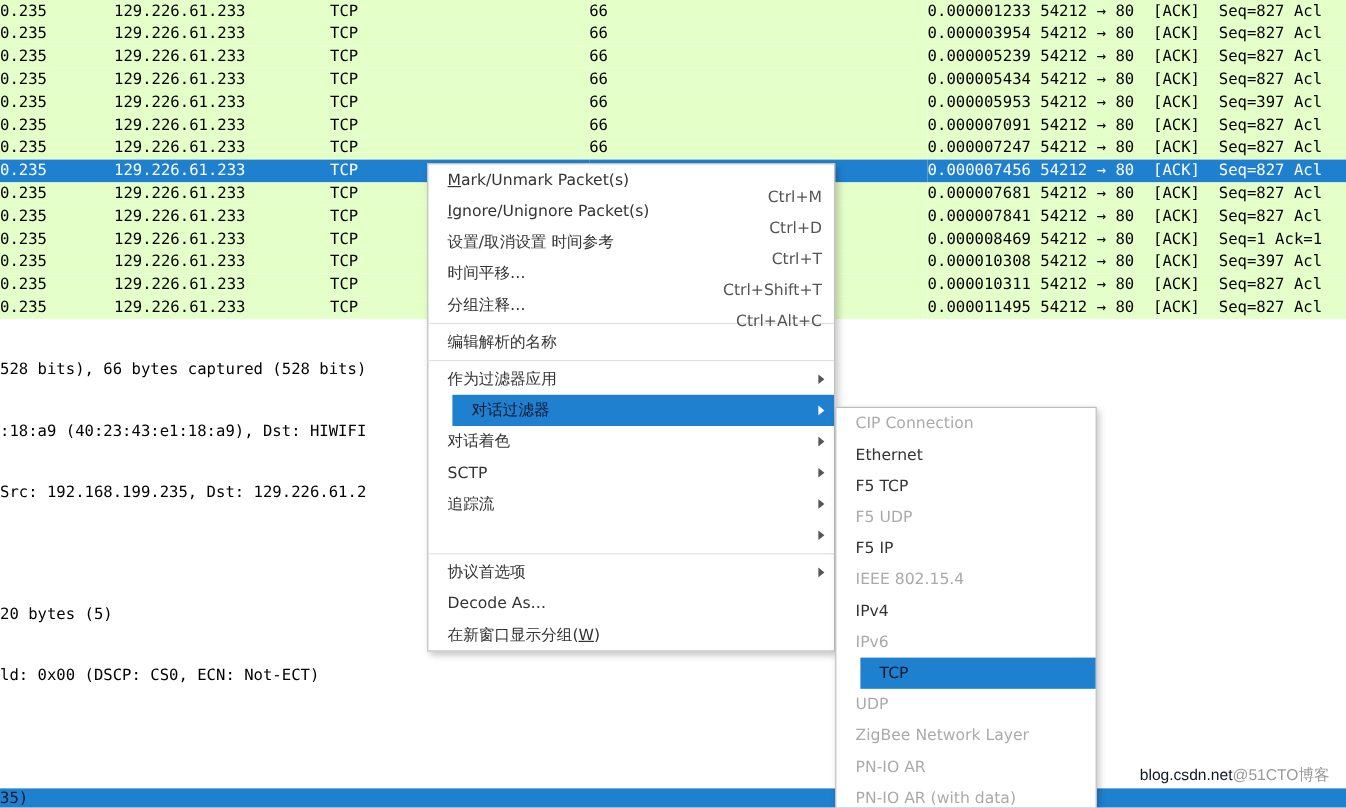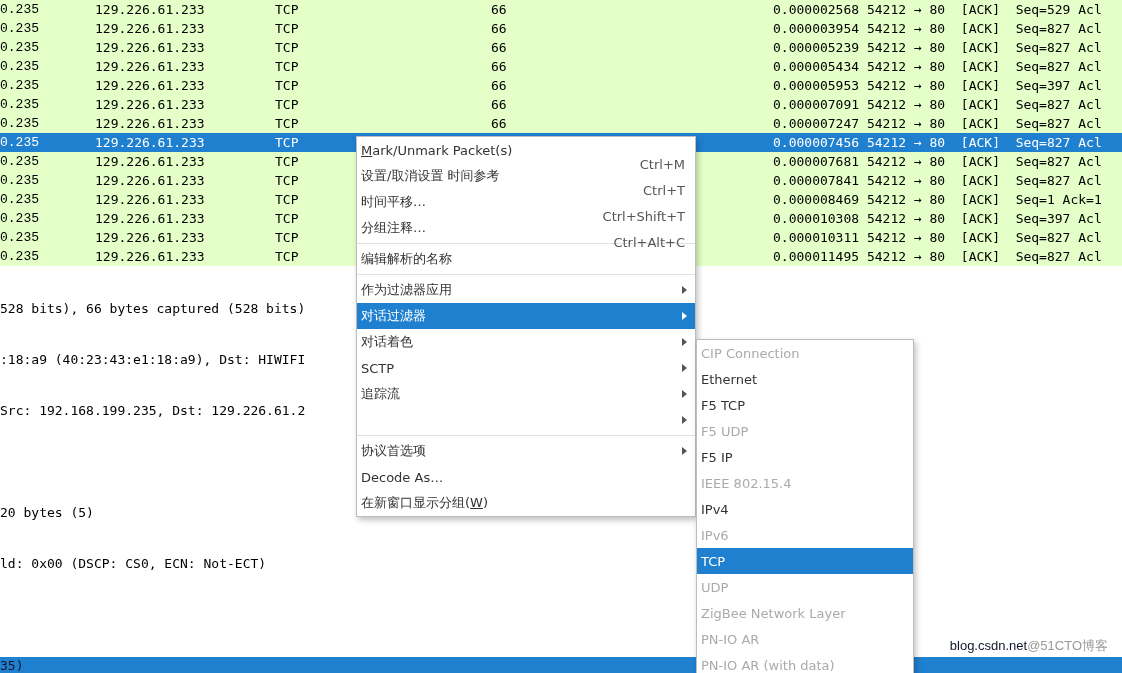--- a/index.html
+++ b/index.html
@@ -17,21 +17,21 @@
   }
   .packet-table { width: 100%; border-spacing: 0; }
   .packet-table td {
     padding: 1px 0;
     white-space: pre;
     height: 17px;
     line-height: 17px;
   }
   .row-green { background: #e4ffc7; }
   .row-selected { background: #2080d0; color: #fff; }
-  .col-src { width: 95px; font-family: Liberation Mono, monospace; }
+  .col-src { width: 95px; }
   .col-dst { width: 180px; }
   .col-proto { width: 216px; }
   .col-len { width: 282px; }
   .col-time { width: 349px; }
 
   .details {
     font-family: "DejaVu Sans Mono", Consolas, monospace;
     font-size: 13px;
     line-height: 17px;
     white-space: pre;
@@ -49,27 +49,27 @@
     border: 1px solid #bdbdbd;
     box-shadow: 2px 3px 6px rgba(0,0,0,0.25);
     font-family: "DejaVu Sans", Arial, sans-serif;
     font-size: 13px;
     color: #333;
     z-index: 10;
   }
   .menu-item {
     display: flex;
     align-items: center;
-    padding: 4px 10px 4px 4px;
+    padding: 4px 10px 4px 16px;
     height: 26px;
     position: relative;
   }
   .menu-item .label { flex: 1; }
   .menu-item .accel { color: #555; margin-left: 24px; margin-top: 28px; }
-  .menu-item.sel { background: #2080d0; color: #ffffff; }
+  .menu-item.sel { background: #2080d0; color: #0f172a; margin-left: 20px; }
   .menu-item.disabled { color: #aaa; }
   .menu-sep { height: 1px; background: #e0e0e0; margin: 2px 0; }
   .submenu-arrow {
     position: absolute;
     right: 8px;
     width: 0; height: 0;
     border-top: 4px solid transparent;
     border-bottom: 4px solid transparent;
     border-left: 5px solid #555;
   }
@@ -90,21 +90,21 @@
 </head>
 <body>
 
 <table class="packet-table">
   <tbody id="packet-tbody">
       <tr class="row-green">
         <td class="col-src">0.235</td>
         <td class="col-dst">129.226.61.233</td>
         <td class="col-proto">TCP</td>
         <td class="col-len">66</td>
-        <td class="col-time">0.000002568 54212 → 80  [ACK]  Seq=529 Acl</td>
+        <td class="col-time">0.000001233 54212 → 80  [ACK]  Seq=827 Acl</td>
       </tr>
       <tr class="row-green">
         <td class="col-src">0.235</td>
         <td class="col-dst">129.226.61.233</td>
         <td class="col-proto">TCP</td>
         <td class="col-len">66</td>
         <td class="col-time">0.000003954 54212 → 80  [ACK]  Seq=827 Acl</td>
       </tr>
       <tr class="row-green">
         <td class="col-src">0.235</td>
@@ -213,20 +213,24 @@
   
   
 </div>
 
 <div class="menu" id="menu1" style="left:356px; top:136px; width:340px;">
     <div class="menu-item">
       <span class="label"><u>M</u>ark/Unmark Packet(s)</span>
       <span class="accel">Ctrl+M</span>
     </div>
     <div class="menu-item">
+      <span class="label"><u>I</u>gnore/Unignore Packet(s)</span>
+      <span class="accel">Ctrl+D</span>
+    </div>
+    <div class="menu-item">
       <span class="label">设置/取消设置 时间参考</span>
       <span class="accel">Ctrl+T</span>
     </div>
     <div class="menu-item">
       <span class="label">时间平移…</span>
       <span class="accel">Ctrl+Shift+T</span>
     </div>
     <div class="menu-item">
       <span class="label">分组注释…</span>
       <span class="accel">Ctrl+Alt+C</span>

